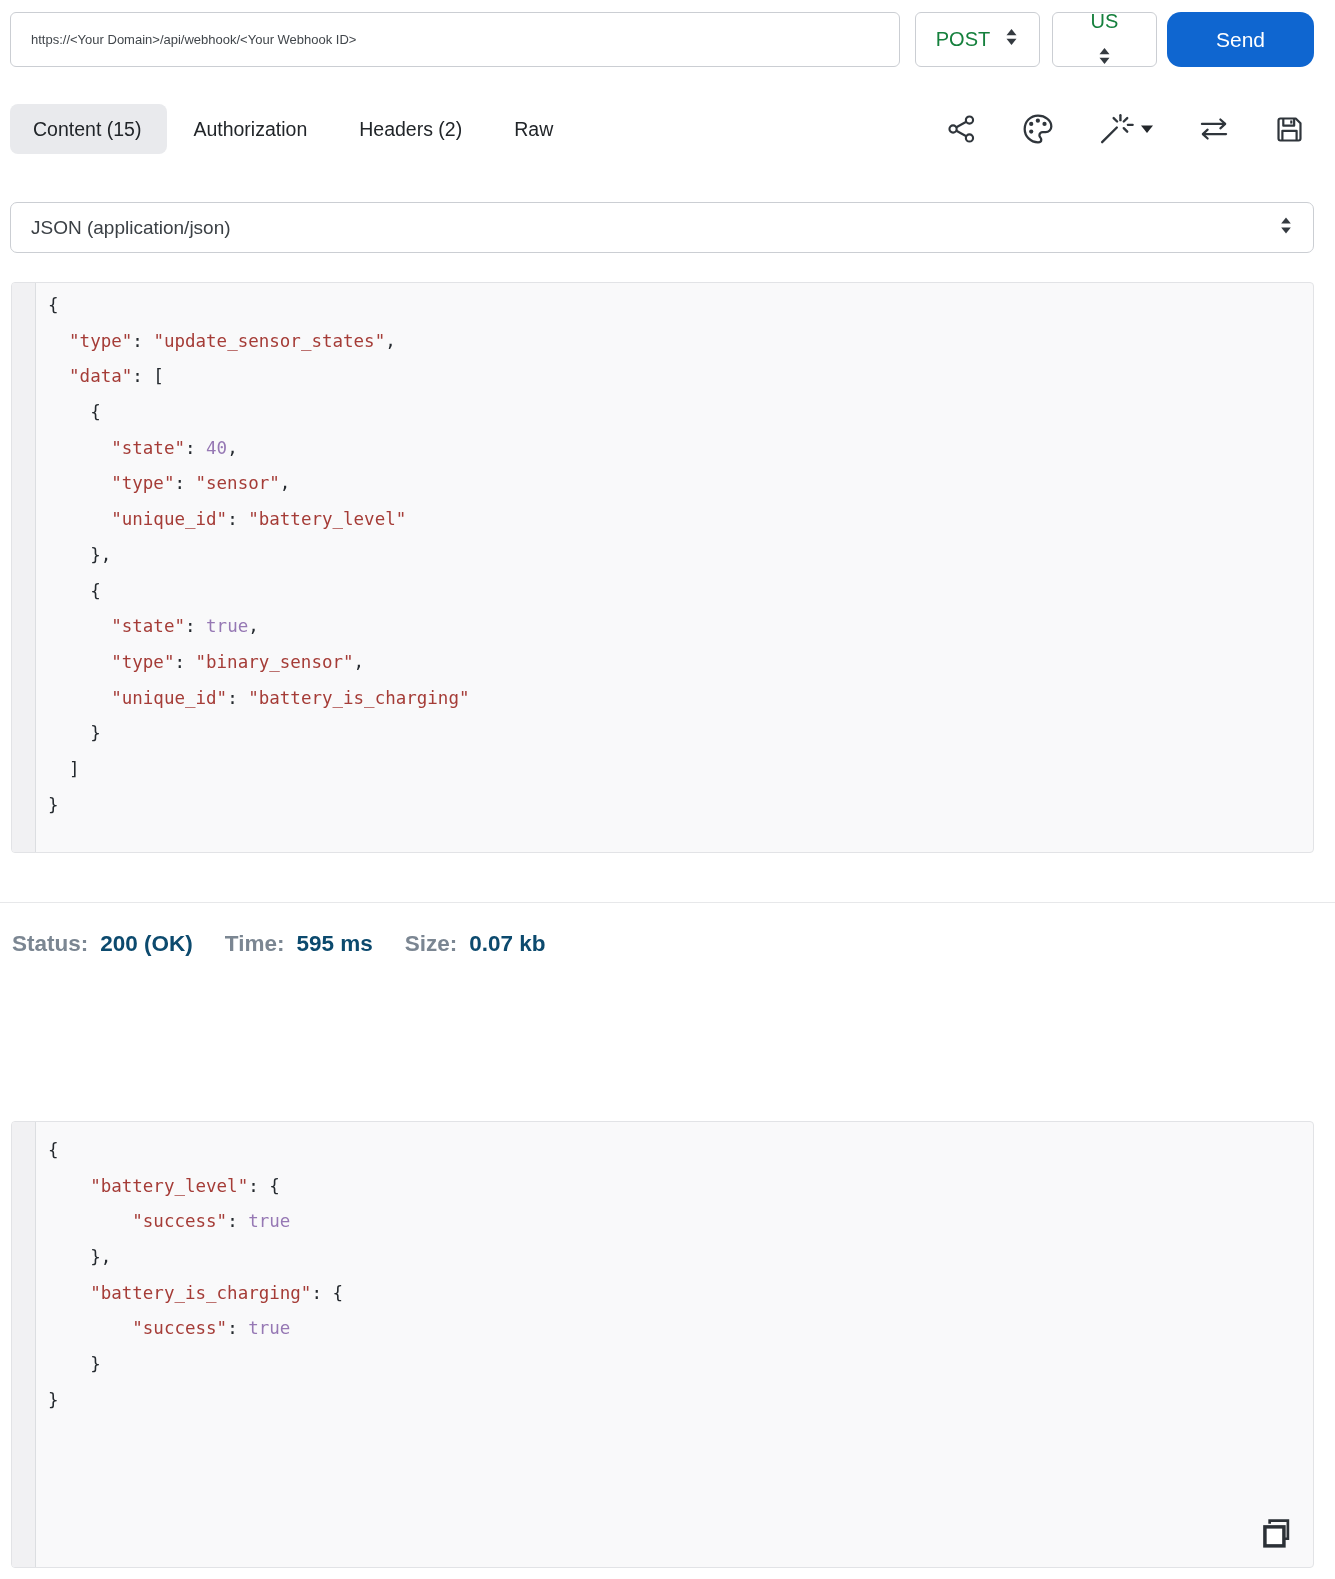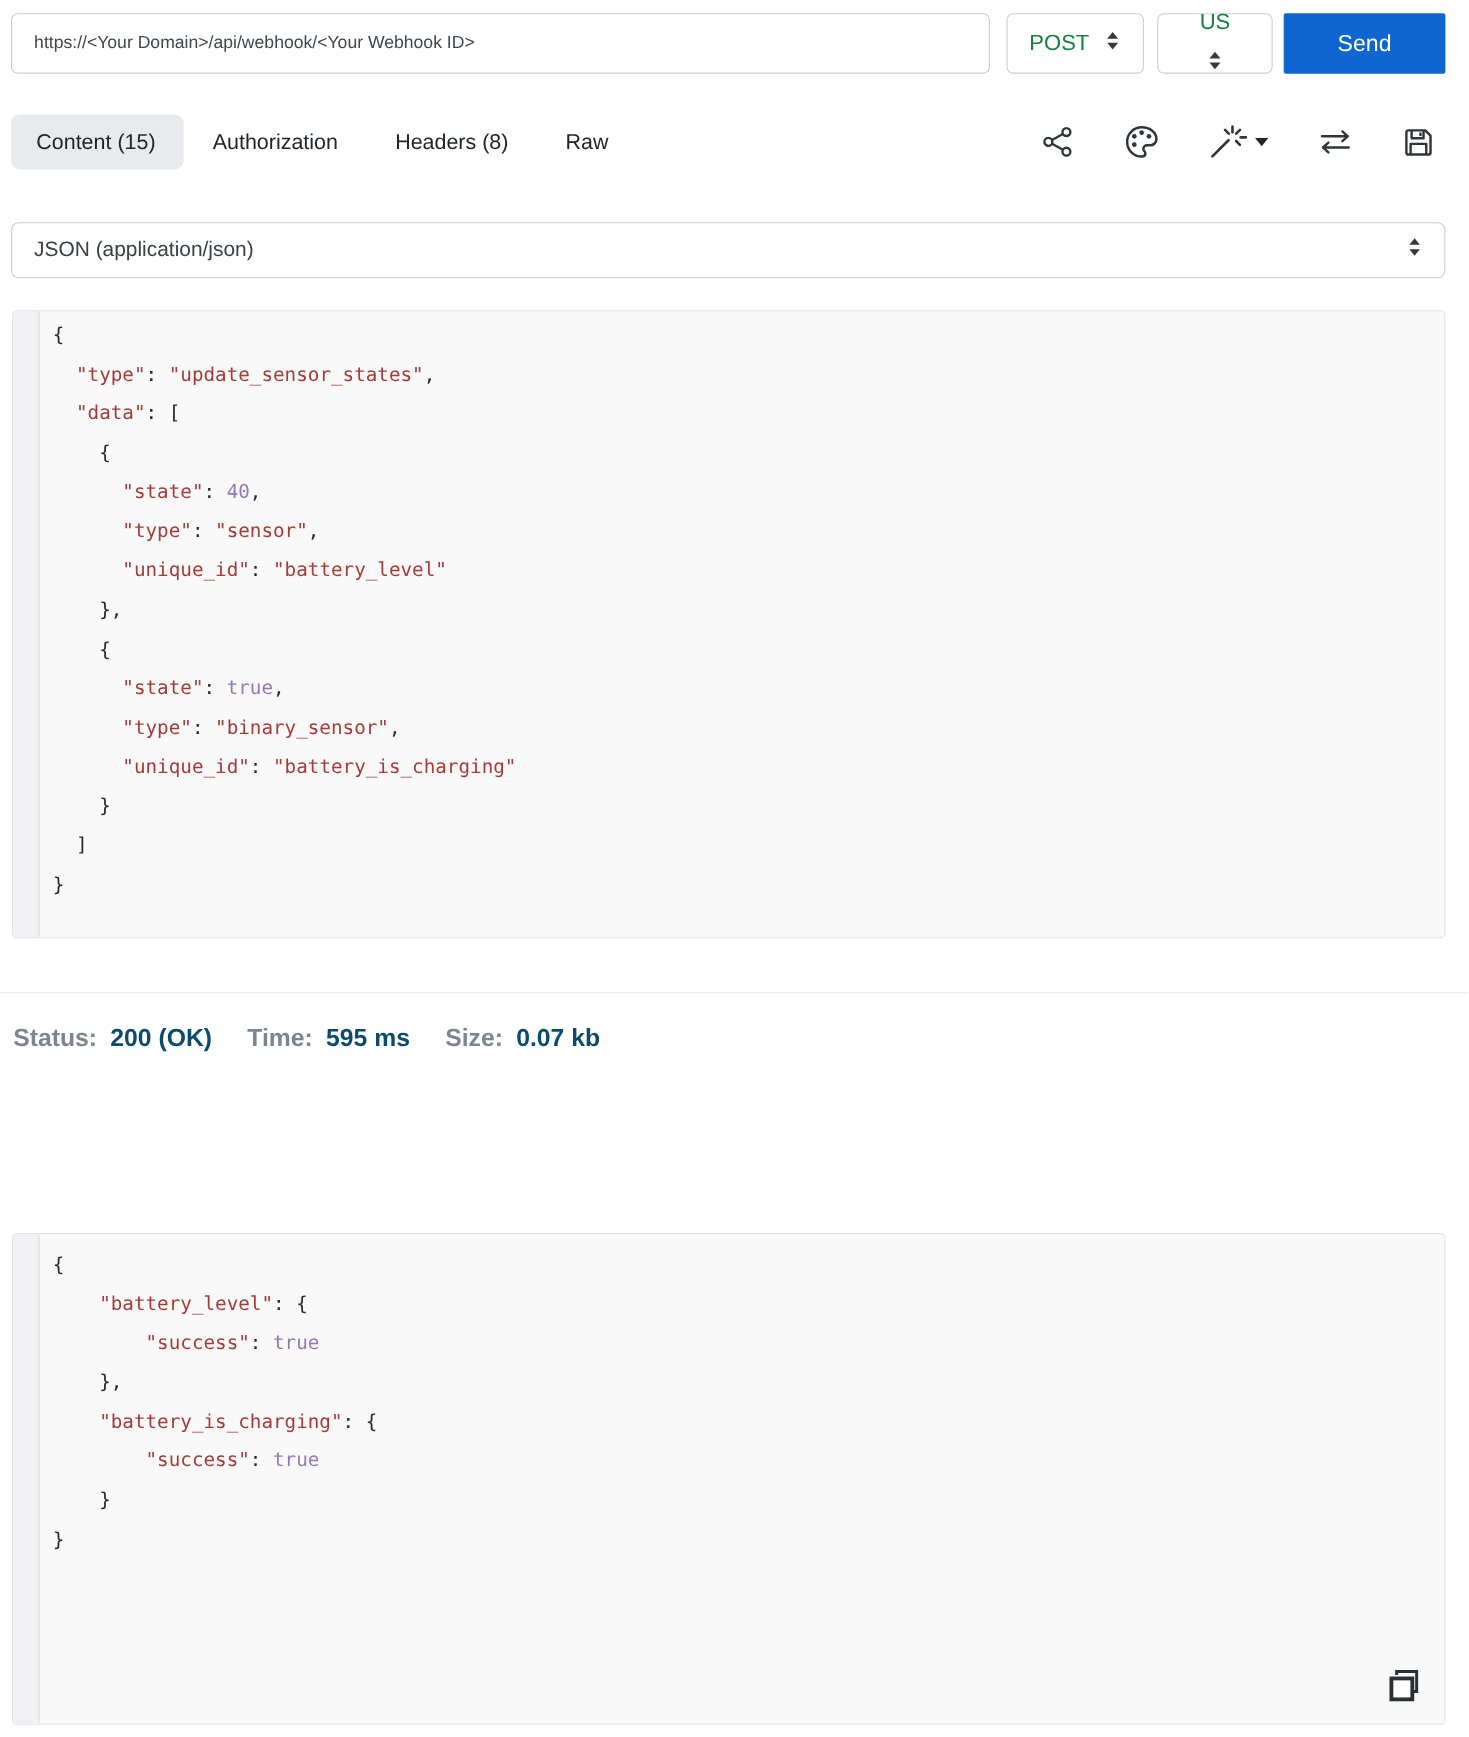--- a/index.html
+++ b/index.html
@@ -4,33 +4,33 @@
 <style>
   * { margin:0; padding:0; box-sizing:border-box; }
   html,body { background:#ffffff; }
   body { font-family:"Liberation Sans", sans-serif; color:#24292e; }
   .page { position:relative; width:1335px; height:1579px; background:#fff; overflow:hidden; }
 
   
   .url-input {
     position:absolute; left:10px; top:12px; width:890px; height:55px;
     border:1px solid #cbced3; border-radius:6px; background:#fff;
-    font-family:"Liberation Sans", sans-serif; font-size:16px; color:#41464b;
+    font-family:"Liberation Sans", sans-serif; font-size:13px; color:#41464b;
     padding:0 20px; outline:none;
   }
   .select-box {
     position:absolute; top:12px; height:55px; border:1px solid #cbced3; border-radius:6px;
     background:#fff; display:flex; align-items:center; justify-content:center;
     gap:14px; font-size:20px; color:#15803d; cursor:pointer;
   }
   #method-select { left:915px; width:125px; }
   #region-select { left:1052px; width:105px;flex-direction:column; }
   .send-btn {
     position:absolute; left:1167px; top:12px; width:147px; height:55px;
-    border:none; border-radius:2px; background:#0f66d0; color:#ffffff;
+    border:none; border-radius:14px; background:#0f66d0; color:#ffffff;
     font-family:"Liberation Sans", sans-serif; font-size:21px; cursor:pointer;
   }
 
   
   .tabs { position:absolute; left:10px; display:flex; align-items:center; height:50px; }
   #request-tabs { top:104px; }
   #response-tabs { top:1022px; }
   .tab {
     padding:0 26px; height:50px; display:flex; align-items:center;
     font-size:19.5px; color:#212529; border-radius:8px; cursor:pointer; white-space:nowrap;
@@ -112,21 +112,21 @@
           <path d="M7.5 17 L12.5 10.8 H2.5 Z" fill="#343a40"></path>
         </svg>
     </span>
   </div>
 
   <button class="send-btn">Send</button>
 
   <div class="tabs" id="request-tabs">
     <div class="tab active">Content (15)</div>
     <div class="tab">Authorization</div>
-    <div class="tab">Headers (8)</div>
+    <div class="tab">Headers (2)</div>
     <div class="tab">Raw</div>
   </div>
 
   <div class="toolbar-icons">
     <span class="icon-btn">
       <svg width="32" height="32" viewBox="0 0 24 24" fill="none" stroke="#2f353b" stroke-width="1.6">
         <circle cx="5.3" cy="12" r="2.7"></circle>
           <circle cx="17.6" cy="5.3" r="2.7"></circle>
           <circle cx="17.6" cy="18.7" r="2.7"></circle>
         <line x1="7.8" y1="10.7" x2="15.2" y2="6.6"></line>

